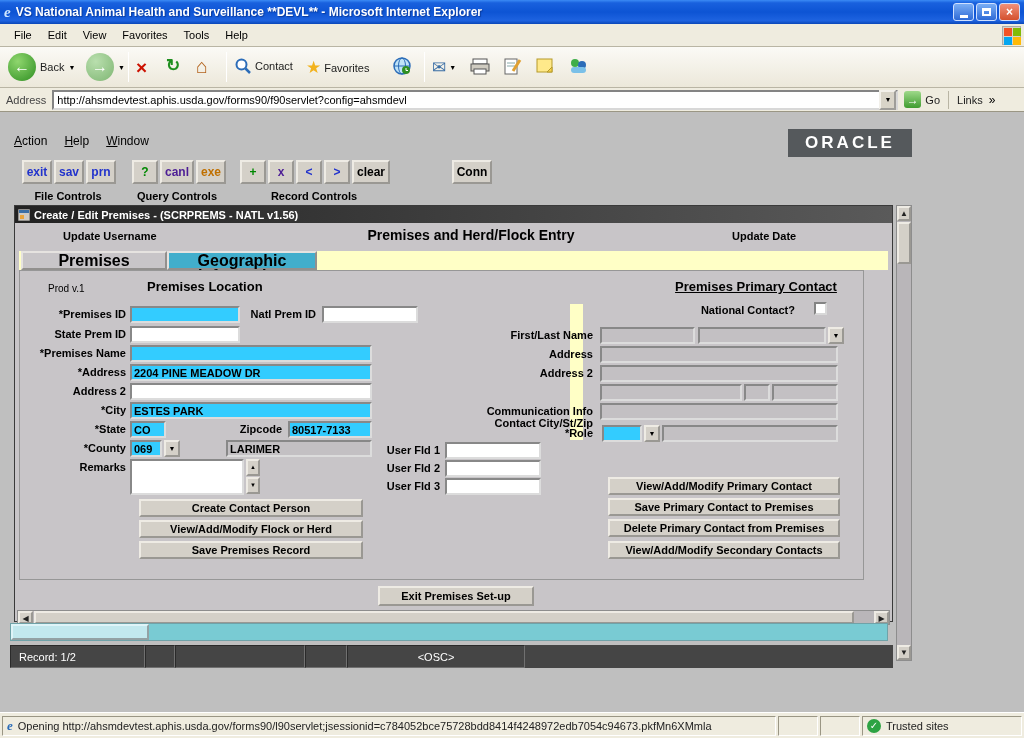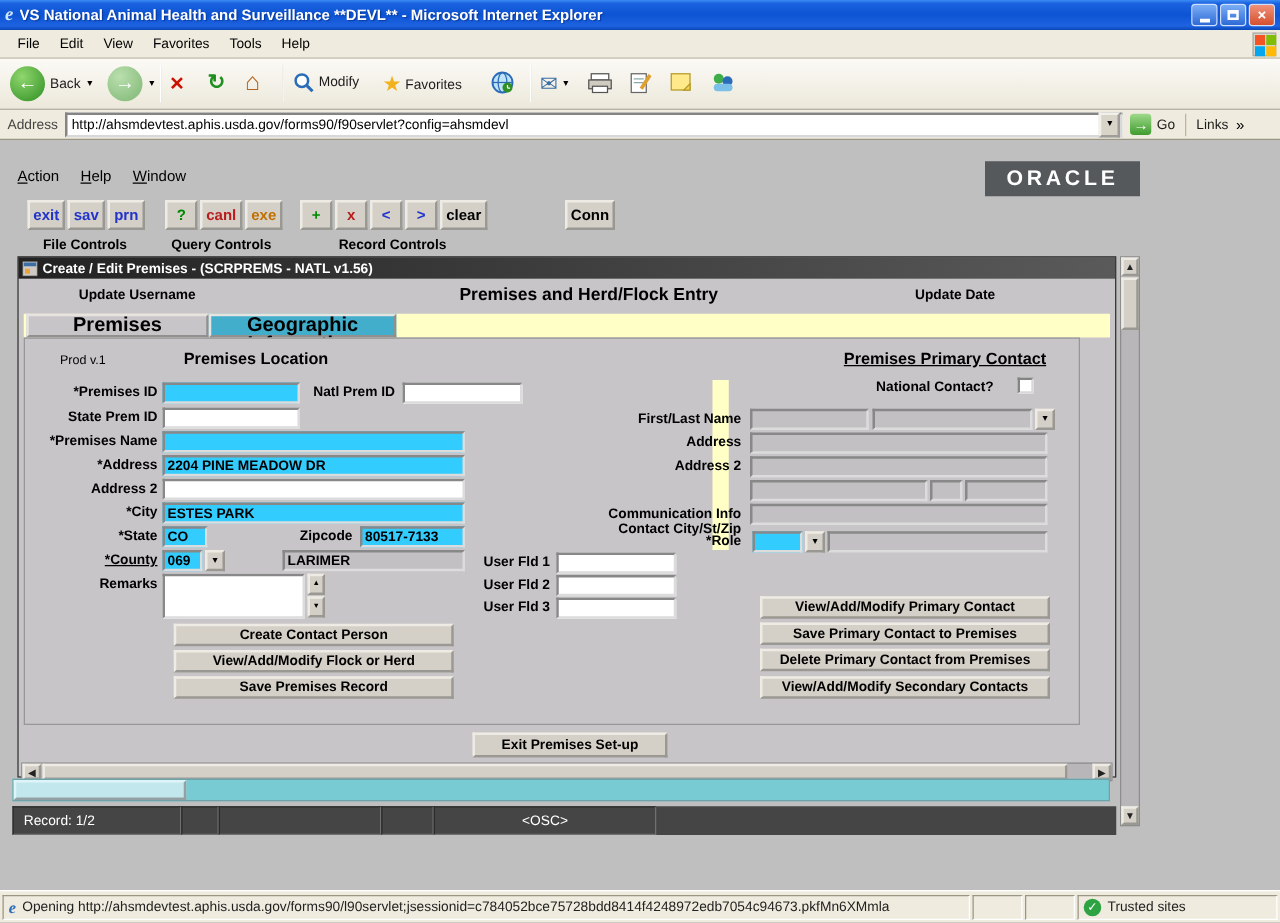--- a/index.html
+++ b/index.html
@@ -48,21 +48,21 @@
     display:flex; align-items:center; justify-content:center; font-weight:bold; font-size:12px; }
 
   
   .applet { left:0; top:112px; width:1024px; height:600px; background:#bfbfbf; }
   .omenu span { display:inline-block; margin-right:14px; font-size:12px; }
   .omenu span::first-letter { text-decoration:underline; }
   .oraclelogo { background:#55595c; color:#fff; display:flex; align-items:center; justify-content:center;
     font-weight:bold; font-size:17px; letter-spacing:3px; }
   .obtn { position:absolute; height:24px; background:#d4d0c8; border:2px outset #eeebe4; font-weight:bold;
     font-size:12px; text-align:center; line-height:20px; font-family:"Liberation Sans",sans-serif; cursor:default; }
-  .c-blue{color:#2233cc} .c-red{color:#b91c1c} .c-green{color:#008800} .c-orange{color:#c07000}
+  .c-blue{color:#2233cc} .c-red{color:#4c1d95} .c-green{color:#008800} .c-orange{color:#c07000}
   .grouplabel { position:absolute; font-weight:bold; font-size:11px; text-align:center; }
 
   
   .fwin { left:14px; top:93px; width:879px; height:417px; border:1px solid #3a3a3a; background:#737373; }
   .fwtitle { position:absolute; left:0; top:0; right:0; height:17px;
     background:linear-gradient(90deg,#222,#5a5a5a); color:#fff; display:flex; align-items:center;
     font-size:11px; font-weight:bold; padding-left:3px; }
   .fwbody { position:absolute; left:0; top:17px; right:0; bottom:0; background:#c8c5c8; }
   .blbl { position:absolute; font-weight:bold; font-size:11px; white-space:nowrap;padding-left:32px; }
   .ystrip { position:absolute; background:#ffffc6; }
@@ -144,21 +144,21 @@
   <div class="abs tsep" style="left:128px;top:5px;"></div>
   <span class="abs tico" style="left:136px;top:11px;color:#cc1100;font-weight:bold;font-size:19px;">×</span>
   <span class="abs tico" style="left:166px;top:10px;color:#1f8f1f;font-weight:bold;">↻</span>
   <span class="abs tico" style="left:196px;top:9px;color:#b4641e;font-size:20px;">⌂</span>
   <div class="abs tsep" style="left:226px;top:5px;"></div>
   <div class="abs" style="left:234px;top:10px;display:flex;align-items:center;">
     <svg width="18" height="18">
       <circle cx="7.5" cy="7.5" r="5" fill="#fff" stroke="#2b6cb8" stroke-width="2"></circle>
       <line x1="11.5" y1="11.5" x2="16" y2="16" stroke="#2b6cb8" stroke-width="2.5"></line>
     </svg>
-    <span class="tbtext" style="margin-left:3px;">Modify</span>
+    <span class="tbtext" style="margin-left:3px;">Contact</span>
   </div>
   <div class="abs" style="left:306px;top:10px;display:flex;align-items:center;">
     <span style="color:#f2b21d;font-size:17px;">★</span>
     <span class="tbtext" style="margin-left:3px;">Favorites</span>
   </div>
   <span class="abs" style="left:392px;top:9px;">
     <svg width="20" height="20">
       <circle cx="10" cy="10" r="8" fill="#bfe3f7" stroke="#2b6cb8" stroke-width="1.5"></circle>
       <ellipse cx="10" cy="10" rx="3.5" ry="8" fill="none" stroke="#2b6cb8" stroke-width="1"></ellipse>
       <line x1="2" y1="10" x2="18" y2="10" stroke="#2b6cb8" stroke-width="1"></line>
@@ -269,21 +269,21 @@
 
         <div class="llbl" style="left:2px;top:37px;width:104px;">*Premises ID</div>
         <div class="llbl" style="left:230px;top:37px;width:66px;">Natl Prem ID</div>
         <div class="llbl" style="left:2px;top:57px;width:104px;">State Prem ID</div>
         <div class="llbl" style="left:2px;top:76px;width:104px;">*Premises Name</div>
         <div class="llbl" style="left:2px;top:95px;width:104px;">*Address</div>
         <div class="llbl" style="left:2px;top:114px;width:104px;">Address 2</div>
         <div class="llbl" style="left:2px;top:133px;width:104px;">*City</div>
         <div class="llbl" style="left:2px;top:152px;width:104px;">*State</div>
         <div class="llbl" style="left:192px;top:152px;width:70px;">Zipcode</div>
-        <div class="llbl" style="left:2px;top:171px;width:104px;text-decoration:underline;">*County</div>
+        <div class="llbl" style="left:2px;top:171px;width:104px;">*County</div>
         <div class="llbl" style="left:2px;top:190px;width:104px;">Remarks</div>
 
         <input class="fld req" style="left: 110px; top: 35px; width: 110px;" readonly="" value="">
         <input class="fld" style="left: 302px; top: 35px; width: 96px;" readonly="" value="">
         <input class="fld" style="left: 110px; top: 55px; width: 110px;" readonly="" value="">
         <input class="fld req" style="left: 110px; top: 74px; width: 242px;" readonly="" value="">
         <input class="fld req" style="left: 110px; top: 93px; width: 242px;" readonly="" value="2204 PINE MEADOW DR">
         <input class="fld" style="left: 110px; top: 112px; width: 242px;" readonly="" value="">
         <input class="fld req" style="left: 110px; top: 131px; width: 242px;" readonly="" value="ESTES PARK">
         <input class="fld req" style="left: 110px; top: 150px; width: 36px;" readonly="" value="CO">

